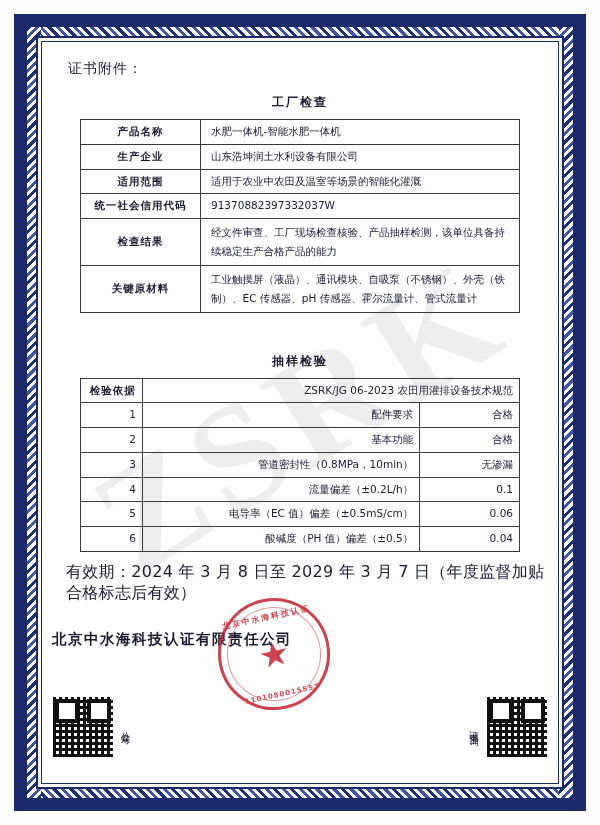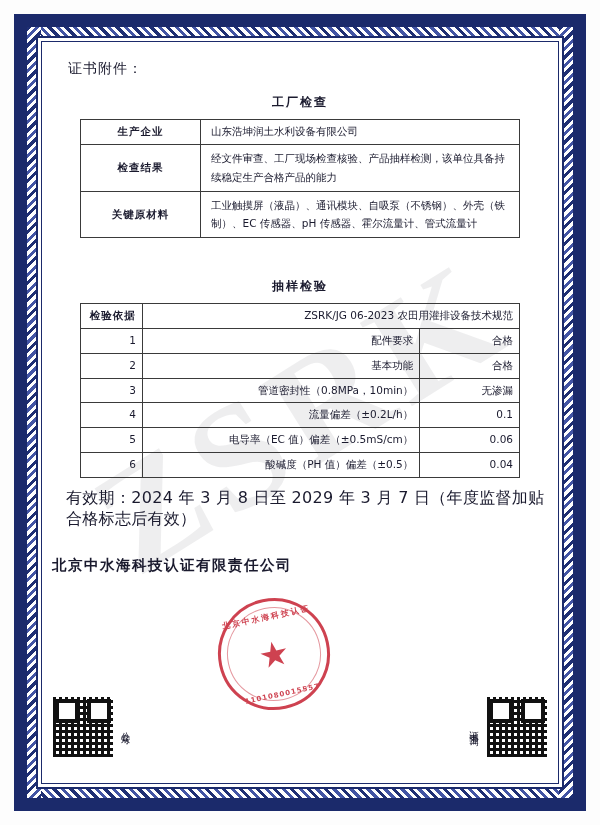--- a/index.html
+++ b/index.html
@@ -233,23 +233,35 @@
 
   <div class="content">
 
     <div class="attach-label">证书附件：</div>
 
 
     <div class="section-title">工厂检查</div>
 
     <table>
       <tbody>
+          <tr>
+        <td class="lbl">产品名称</td>
+        <td class="val">水肥一体机-智能水肥一体机</td>
+      </tr>
       <tr>
         <td class="lbl">生产企业</td>
         <td class="val">山东浩坤润土水利设备有限公司</td>
+      </tr>
+      <tr>
+        <td class="lbl">适用范围</td>
+        <td class="val">适用于农业中农田及温室等场景的智能化灌溉</td>
+      </tr>
+      <tr>
+        <td class="lbl">统一社会信用代码</td>
+        <td class="val">91370882397332037W</td>
       </tr>
       <tr>
         <td class="lbl">检查结果</td>
         <td class="val tall">经文件审查、工厂现场检查核验、产品抽样检测，该单位具备持续稳定生产合格产品的能力</td>
       </tr>
       <tr>
         <td class="lbl">关键原材料</td>
         <td class="val tall">工业触摸屏（液晶）、通讯模块、自吸泵（不锈钢）、外壳（铁制）、EC 传感器、pH 传感器、霍尔流量计、管式流量计</td>
       </tr>
     </tbody>

